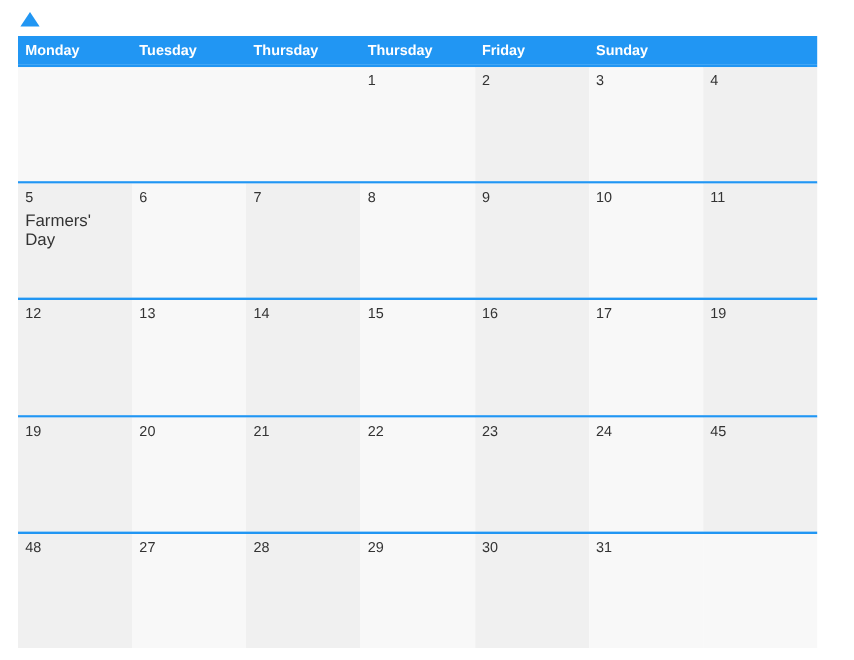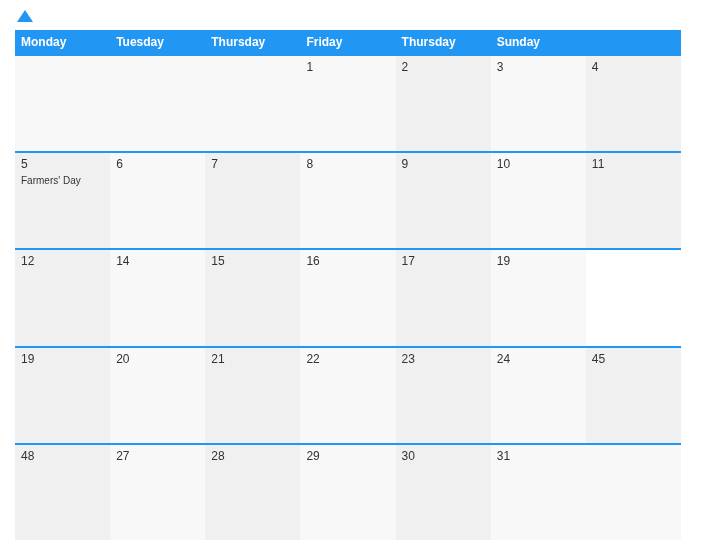--- a/index.html
+++ b/index.html
@@ -100,21 +100,21 @@
     }
     .day-cell.empty {
       background: #f8f8f8;
     }
     .day-number {
       font-size: 12px;
       color: #333;
       margin-bottom: 2px;
     }
     .event-label {
-      font-size: 10px;
+      font-size: 14px;
       color: #333;
       margin-top: 2px;
     }
   </style>
 </head>
 <body>
 
 <div class="calendar-container">
   <div class="header">
     <div class="logo">
@@ -123,22 +123,22 @@
       <span class="logo-blue"></span>
     </div>
     <div class="title"></div>
     <div class="country"></div>
   </div>
 
   <div class="day-headers">
   <div class="day-header">Monday</div>
       <div class="day-header">Tuesday</div>
       <div class="day-header">Thursday</div>
+      <div class="day-header">Thursday</div>
       <div class="day-header">Friday</div>
-      <div class="day-header">Thursday</div>
       <div class="day-header">Sunday</div>
     </div>
 
   <div class="calendar-grid">
   <div class="week-row">
         <div class="day-cell empty"></div>
         <div class="day-cell empty"></div>
         <div class="day-cell empty"></div>
         <div class="day-cell">
           <span class="day-number">1</span>
@@ -175,20 +175,23 @@
         </div>
         <div class="day-cell">
           <span class="day-number">11</span>
         </div>
       </div>
       <div class="week-row">
         <div class="day-cell">
           <span class="day-number">12</span>
         </div>
         <div class="day-cell">
+          <span class="day-number">13</span>
+        </div>
+        <div class="day-cell">
           <span class="day-number">14</span>
         </div>
         <div class="day-cell">
           <span class="day-number">15</span>
         </div>
         <div class="day-cell">
           <span class="day-number">16</span>
         </div>
         <div class="day-cell">
           <span class="day-number">17</span>

